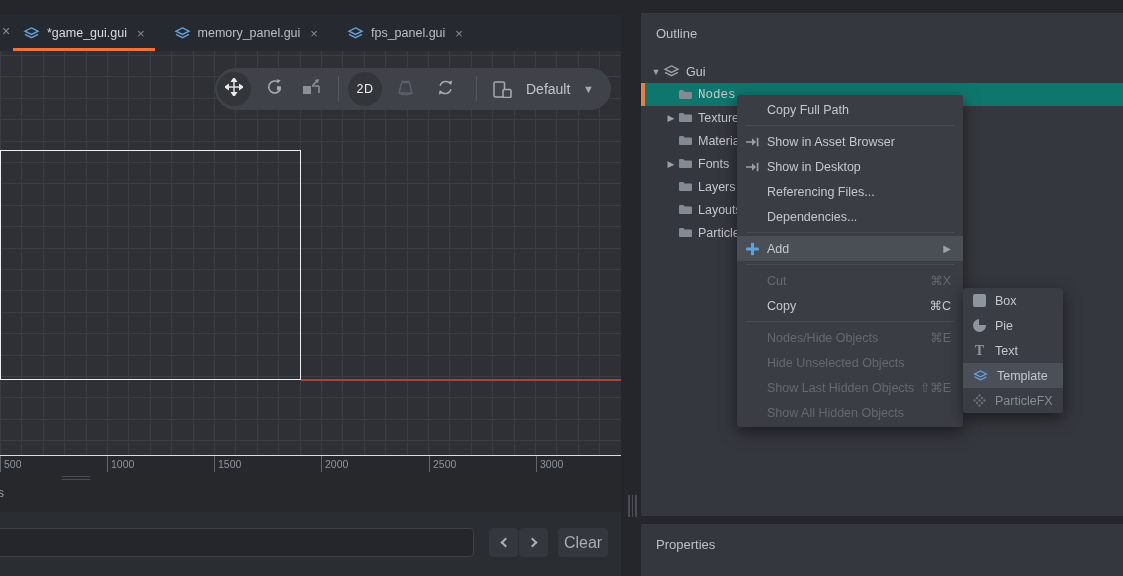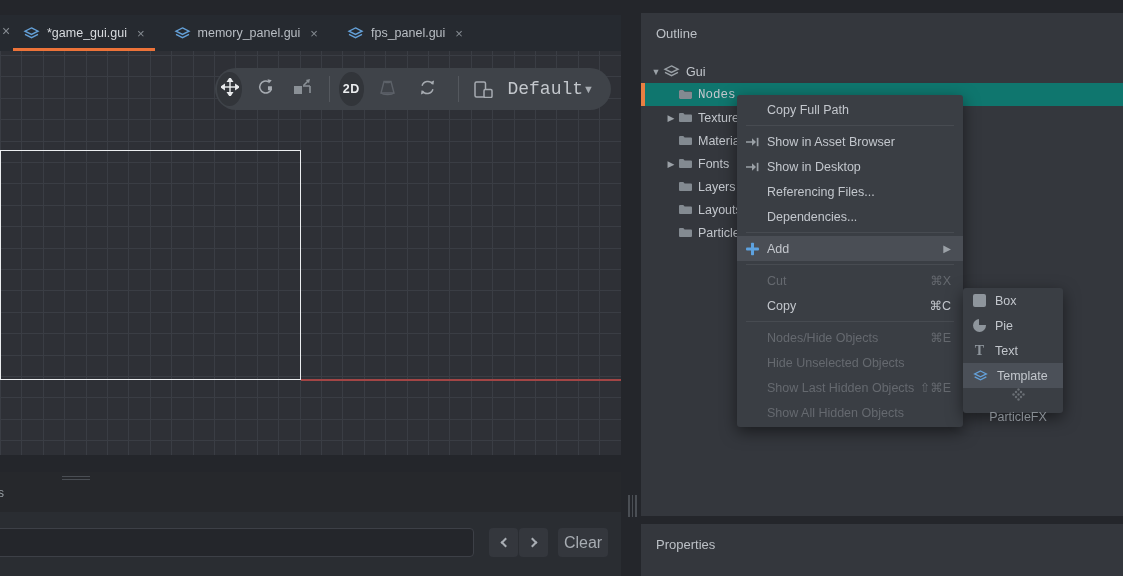--- a/index.html
+++ b/index.html
@@ -30,22 +30,22 @@
   .gui-rect{position:absolute; left:0; top:99px; width:301px; height:230px; border:1.5px solid #eceef0;}
   .x-axis{position:absolute; left:301px; top:328px; width:320px; height:1.5px; background:#a34545;}
 
   .vp-toolbar{
     position:absolute; left:215px; top:17px; width:396px; height:42px;
     background:#3f4349; border-radius:21px; display:flex; align-items:center;
   }
   .tool-circle{width:34px; height:34px; border-radius:50%; background:#32353a; display:flex; align-items:center; justify-content:center;}
   .tb-icon{display:flex; align-items:center; justify-content:center;}
   .tb-sep{width:1px; height:26px; background:#54585e;}
-  .badge-2d{font-size:12.5px; font-weight:bold; color:#eceef0; letter-spacing:.5px;}
-  .cam-label{font-size:18px; color:#c3c7cc;font-family:Liberation Mono, monospace;}
+  .badge-2d{font-size:12.5px; font-weight:normal; color:#eceef0; letter-spacing:.5px;}
+  .cam-label{font-size:14px; color:#c3c7cc;}
   .dd-caret{color:#a6abb1; font-size:11px;}
 
   .ruler{position:absolute; left:0; top:455px; width:621px; height:17px; background:#26282d; border-top:1.5px solid #d9dce0;}
   .ruler .tick{position:absolute; top:0; height:17px; border-left:1px solid #62676d; padding-left:3px; font-size:10.5px; color:#8e949b; line-height:16px;}
 
   .console-panel{position:absolute; left:0; top:472px; width:621px; height:104px; background:#26282c;}
   .console-lower{position:absolute; left:0; top:40px; width:100%; height:64px; background:#2a2d32;}
   .h-grip{position:absolute; left:62px; top:4px; width:28px;}
   .h-grip div{height:1px; background:#4a4e54; margin-bottom:2px;}
   .cut-text{position:absolute; left:-2px; top:14px; font-size:12px; color:#9aa0a6;}
@@ -95,21 +95,21 @@
   .mi-subarrow{margin-left:auto; font-size:10px; color:#9ba1a7;}
   .menu-sep{height:1px; background:#474b51; margin:3px 9px;}
 
   .submenu{
     position:absolute; left:963px; top:288px; width:100px;
     background:#3a3e44; border-radius:3px; box-shadow:0 5px 16px rgba(0,0,0,.5);
     z-index:11;
   }
   .sub-item{height:25px; display:flex; align-items:center; gap:9px; padding-left:10px; font-size:12.5px; color:#c3c7cd;}
   .sub-item.hl{background:#4b5058;}
-  .sub-item.dim{color:#868c92;flex-direction:column;}
+  .sub-item.dim{color:#868c92;}
   .box-glyph{width:13px; height:13px; background:#8e959c; border-radius:2px; flex:none;}
   .pie-glyph{width:13px; height:13px; border-radius:50%; background:conic-gradient(from 90deg, #8e959c 0 270deg, transparent 270deg 360deg); flex:none;}
   .text-glyph{width:13px; text-align:center; font-family:"Liberation Serif", serif; font-weight:bold; font-size:14px; color:#8e959c; line-height:13px; flex:none;}
 </style>
 </head>
 <body>
 
 <div class="screen">
 
   <div class="left-editor">
@@ -220,20 +220,28 @@
               <rect x="10" y="8.5" width="8" height="8" rx="1.2" fill="#3f4349" stroke="#a6abb1" stroke-width="1.5"></rect>
             </svg>
         </div>
         <div class="tb-icon" style="margin-left:14px;">
           <span class="cam-label">Default</span>
         </div>
         <span class="dd-caret" style="margin-left:auto; margin-right:17px;">▼</span>
       </div>
     </div>
 
+    <div class="ruler">
+      <span class="tick" style="left:0;">500</span>
+      <span class="tick" style="left:107px;">1000</span>
+      <span class="tick" style="left:214px;">1500</span>
+      <span class="tick" style="left:321px;">2000</span>
+      <span class="tick" style="left:429px;">2500</span>
+      <span class="tick" style="left:536px;">3000</span>
+    </div>
 
     <div class="console-panel">
       <div class="console-lower"></div>
       <div class="h-grip">
           <div></div>
           <div></div>
         </div>
       <span class="cut-text">s</span>
       <input class="search-input" type="text" value="" style="">
       <div class="sq-btn" style="left:489px;">

